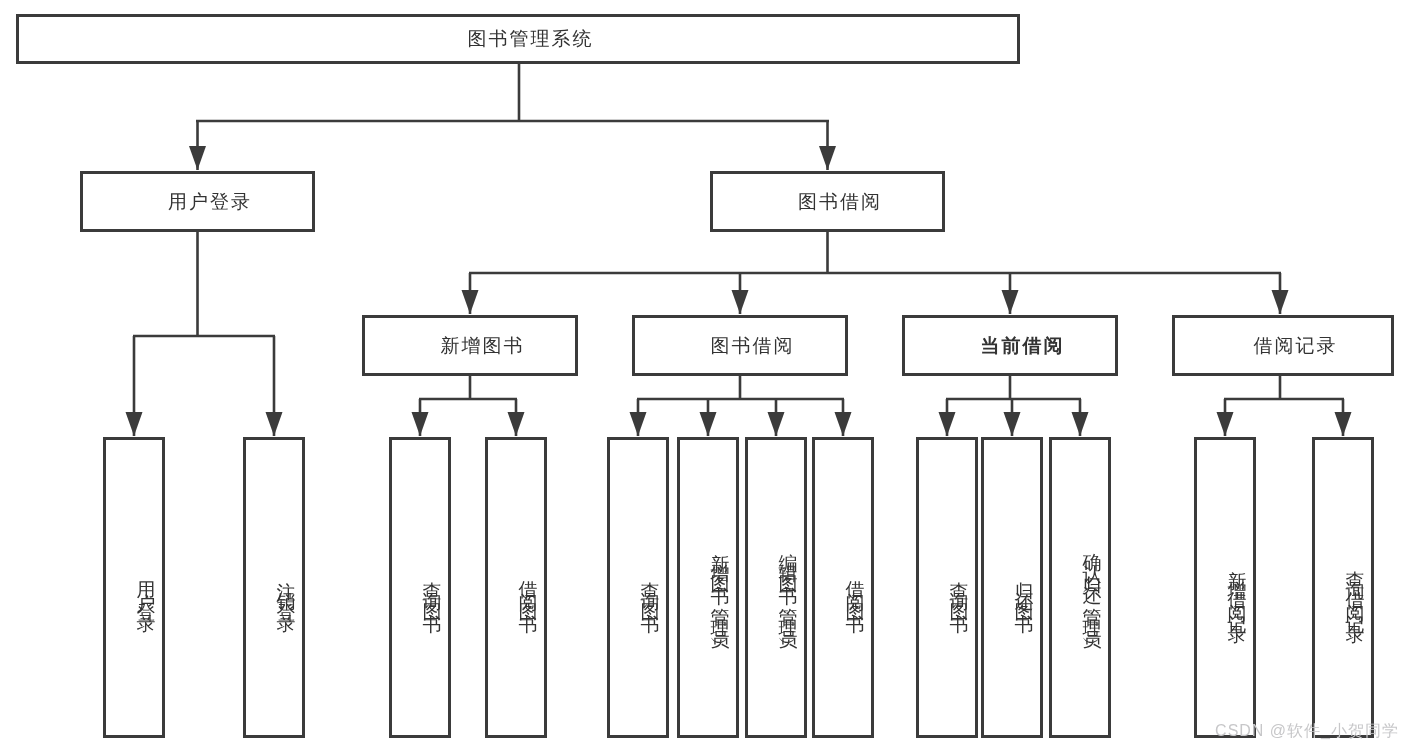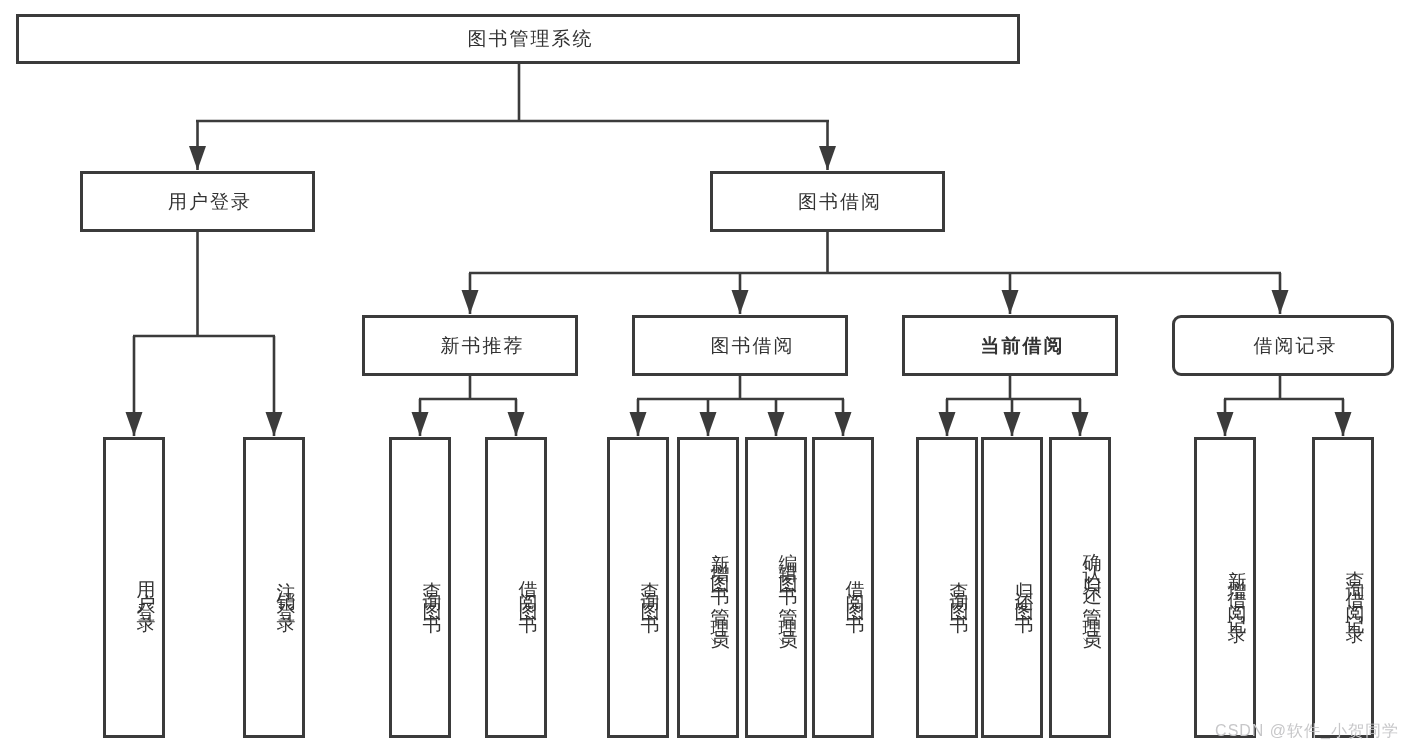--- a/index.html
+++ b/index.html
@@ -98,24 +98,24 @@
     <path class="wire" d="M1280 374 V399 M1224 399 H1344"></path>
     <line class="wire" x1="1225" y1="399" x2="1225" y2="436" marker-end="url(#arrow)"></line>
     <line class="wire" x1="1343" y1="399" x2="1343" y2="436" marker-end="url(#arrow)"></line>
   </svg>
 
   <div class="box" style="left:16px;top:14px;width:1004px;height:50px;">图书管理系统</div>
 
   <div class="box lvl" style="left:80px;top:171px;width:235px;">用户登录</div>
   <div class="box lvl" style="left:710px;top:171px;width:235px;">图书借阅</div>
 
-  <div class="box lvl" style="left:362px;top:315px;width:216px;">新书推荐</div>
+  <div class="box lvl" style="left:362px;top:315px;width:216px;">新增图书</div>
   <div class="box lvl" style="left:632px;top:315px;width:216px;">图书借阅</div>
   <div class="box lvl" style="left:902px;top:315px;width:216px;font-weight:bold;">当前借阅</div>
-  <div class="box lvl" style="left:1172px;top:315px;width:222px;border-radius:9px;">借阅记录</div>
+  <div class="box lvl" style="left:1172px;top:315px;width:222px;">借阅记录</div>
 
   <div class="box leaf" style="left:103px;">用户登录</div>
   <div class="box leaf" style="left:243px;">注销登录</div>
 
   <div class="box leaf" style="left:389px;">查询图书</div>
   <div class="box leaf" style="left:485px;">借阅图书</div>
 
   <div class="box leaf" style="left:607px;">查询图书</div>
   <div class="box leaf" style="left:677px;">新增图书（管理员）</div>
   <div class="box leaf" style="left:745px;">编辑图书（管理员）</div>

